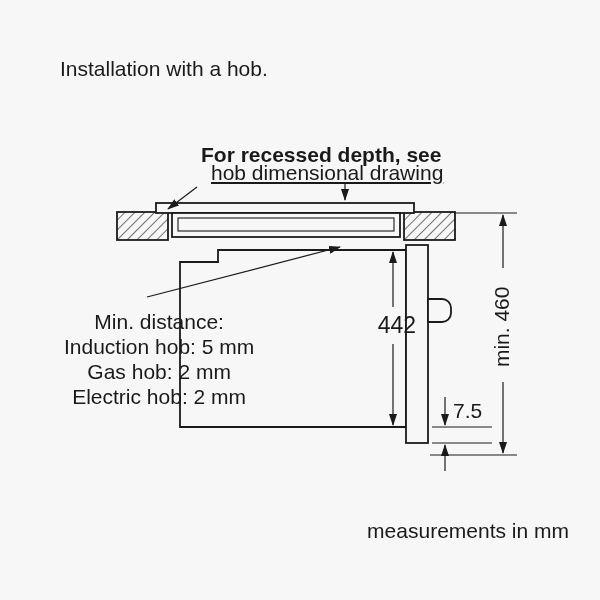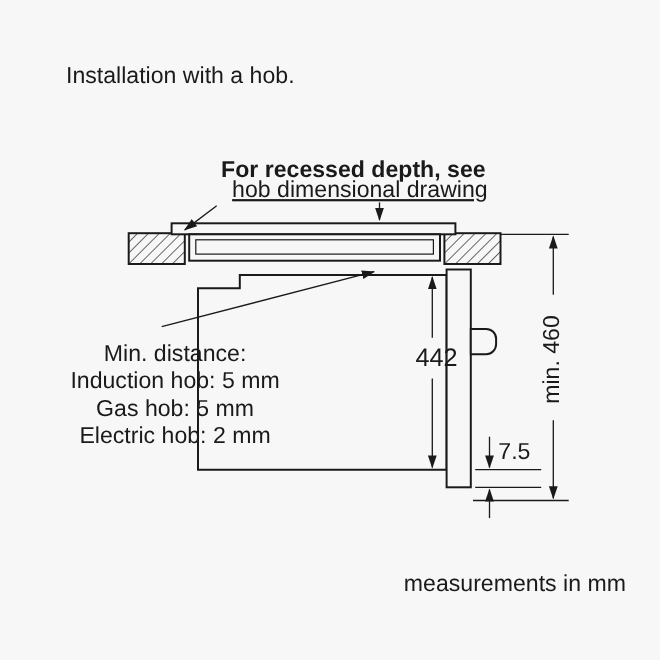--- a/index.html
+++ b/index.html
@@ -79,21 +79,21 @@
   </svg>
 
   <div class="t title">Installation with a hob.</div>
 
   <div class="t ann1">For recessed depth, see</div>
   <div class="t ann2">hob dimensional drawing</div>
 
   <div class="t md">
     <div>Min. distance:</div>
     <div>Induction hob: 5 mm</div>
-    <div>Gas hob: 5 mm</div>
+    <div>Gas hob: 2 mm</div>
     <div>Electric hob: 2 mm</div>
   </div>
 
   <div class="t dim442">442</div>
   <div class="t dim460">min. 460</div>
   <div class="t dim75">7.5</div>
 
   <div class="t footer">measurements in mm</div>
 </div>
 

